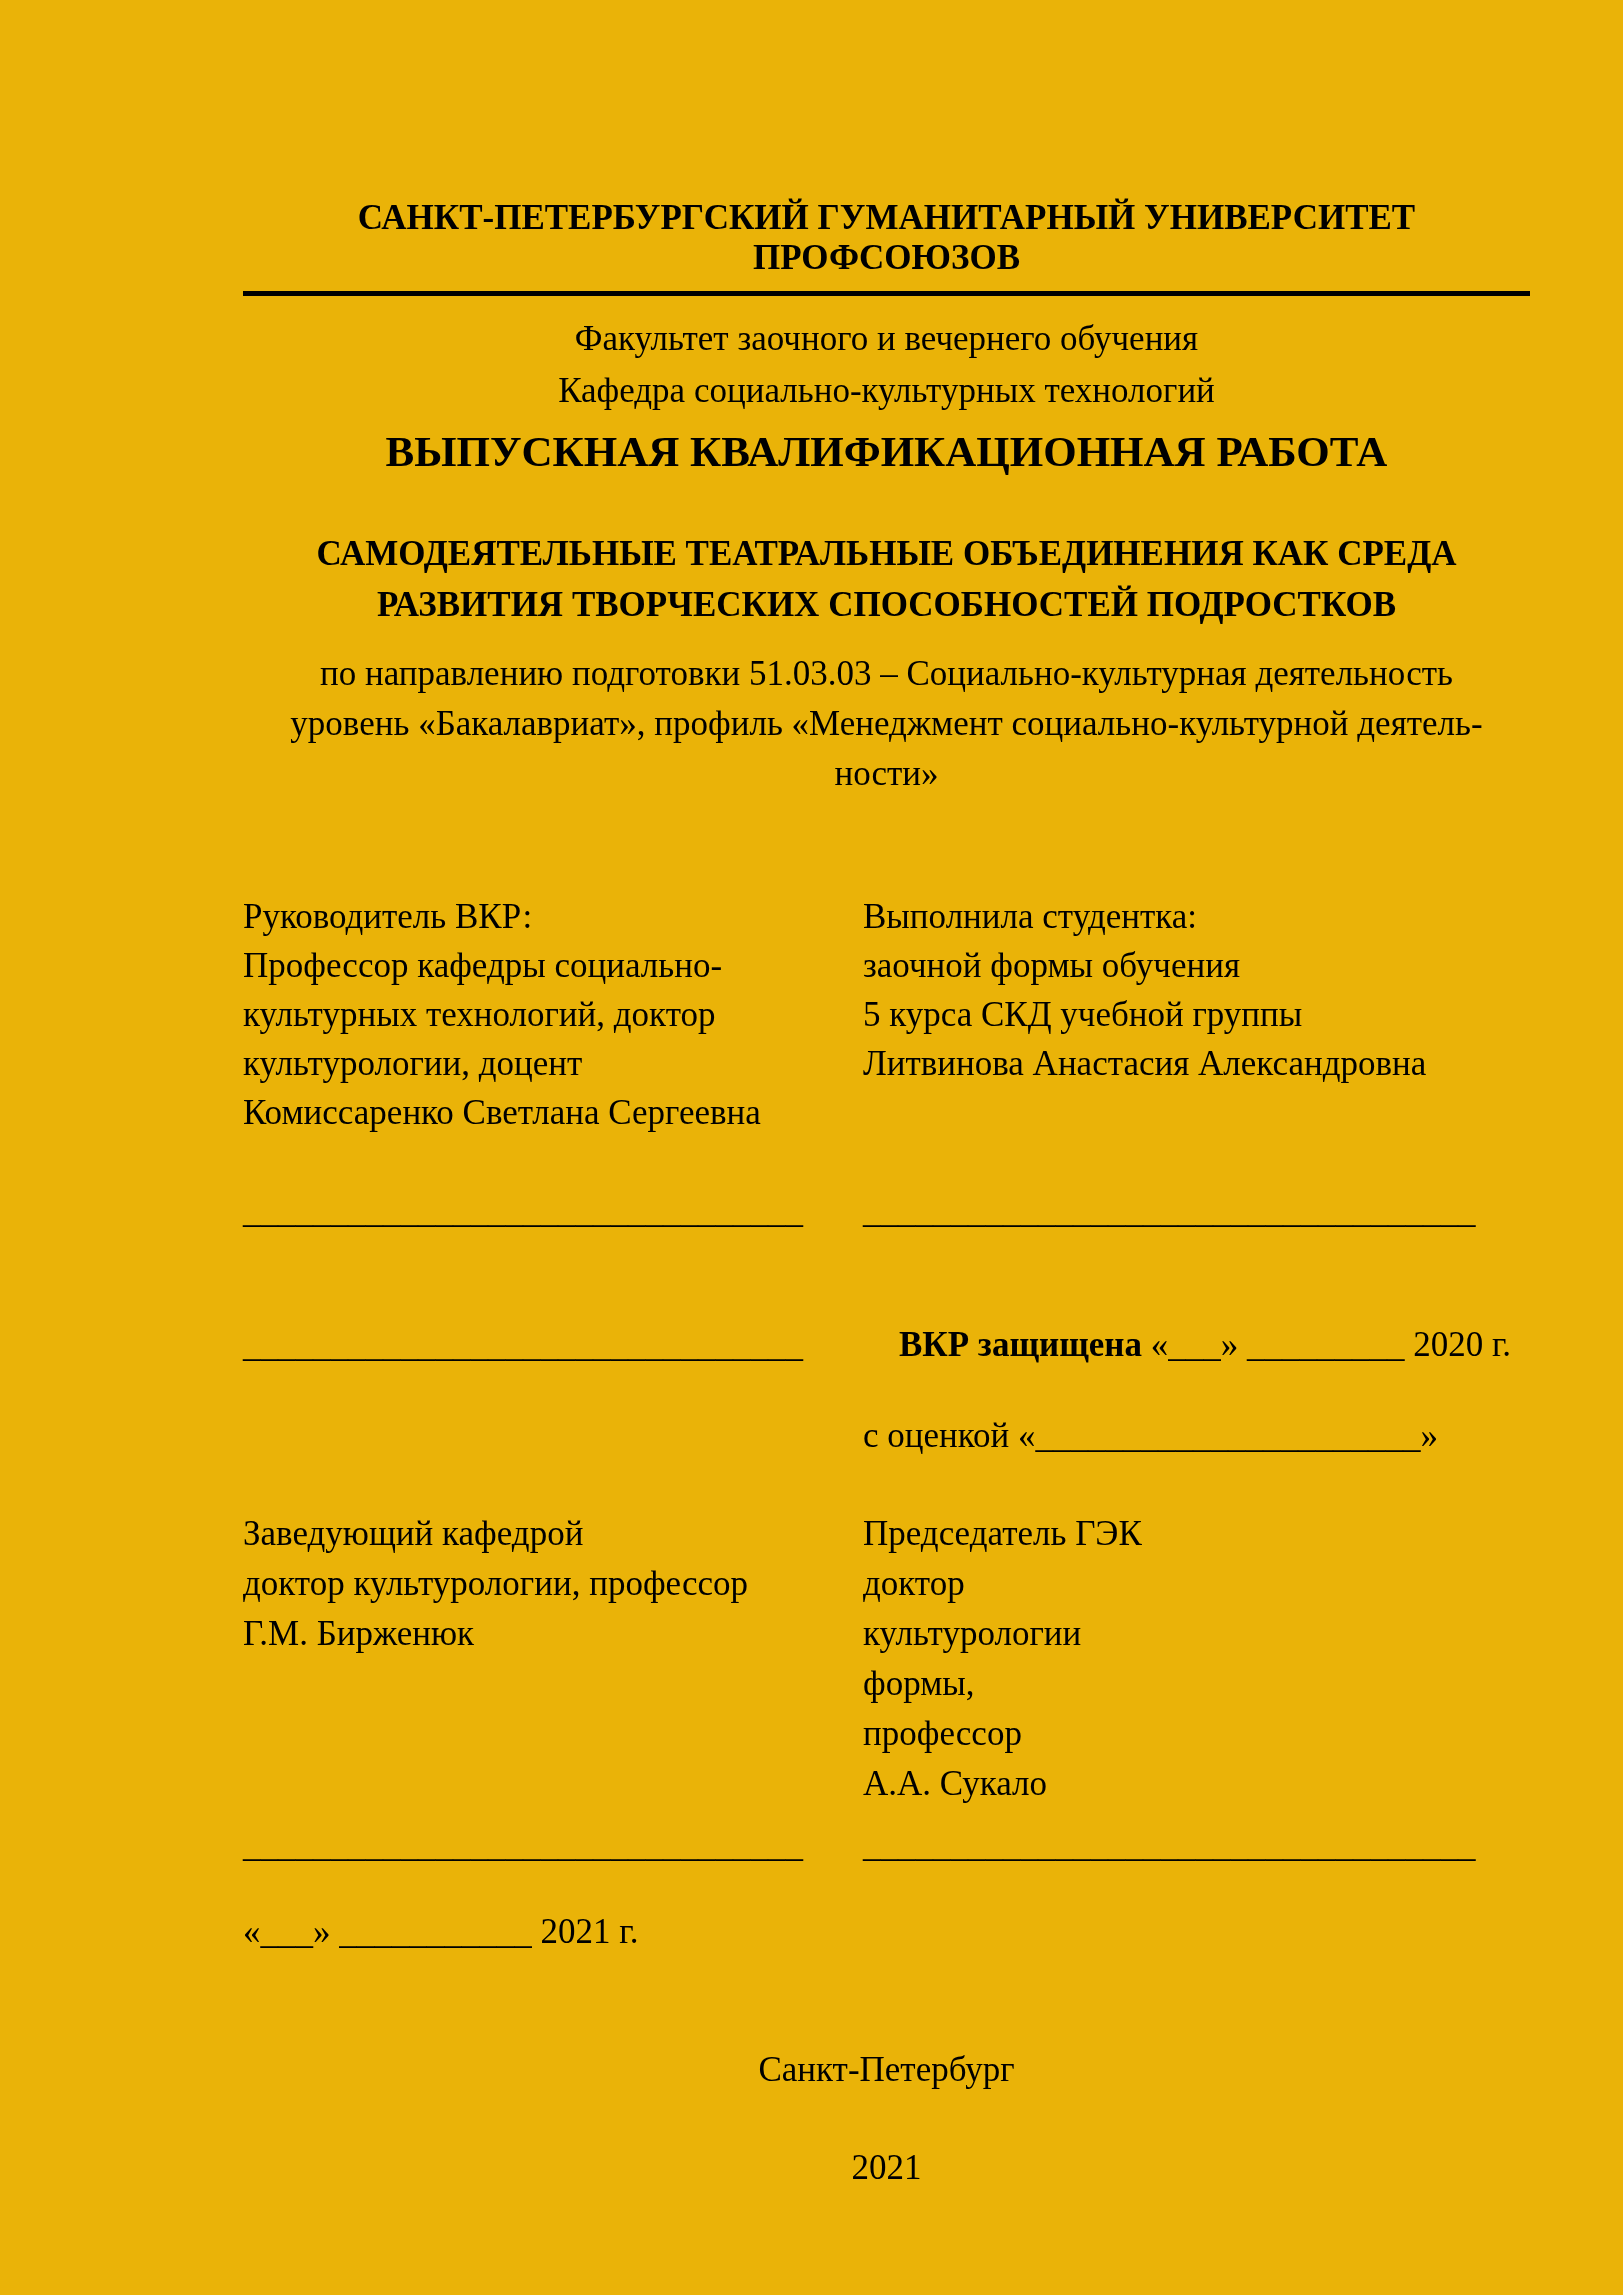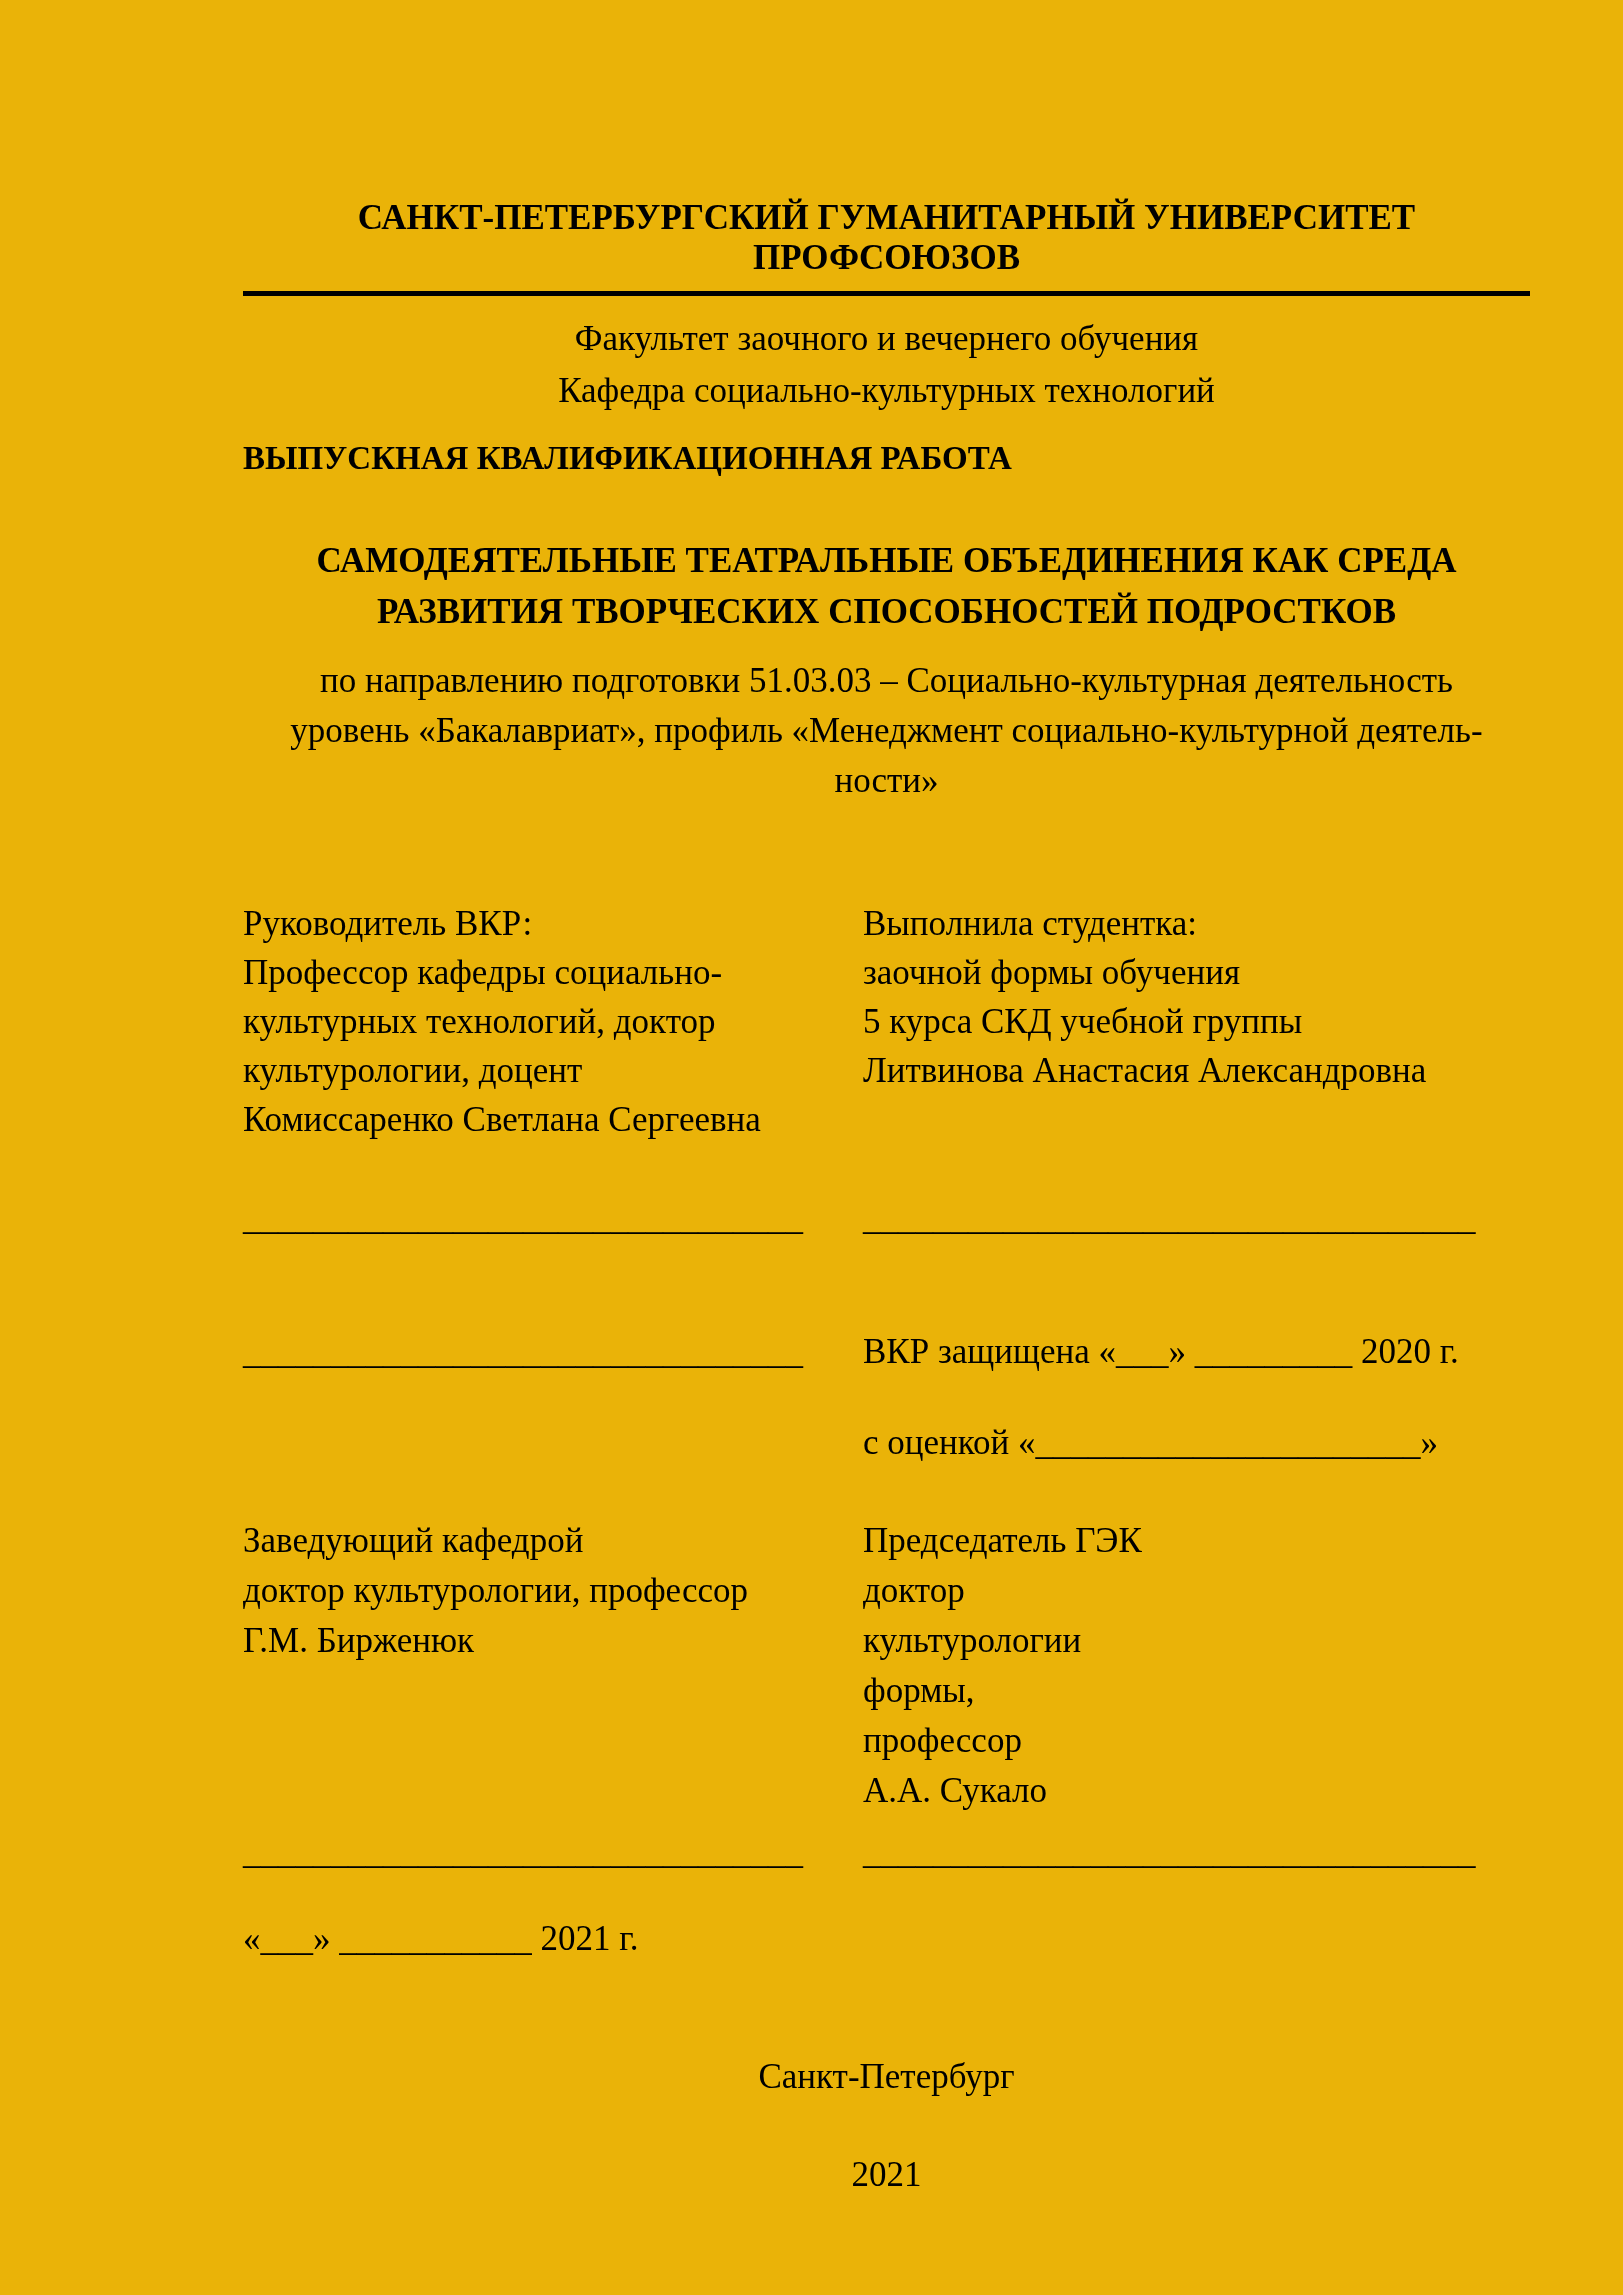--- a/index.html
+++ b/index.html
@@ -20,24 +20,24 @@
     font-weight: bold;
     font-size: 35px;
     text-align: center;
     line-height: 1.15;
     border-bottom: 5.5px solid #000;
     padding-bottom: 12.6px;
   }
   .faculty { text-align: center; margin-top: 17.3px; line-height: 52px; }
   .department { text-align: center; margin-top: 0; line-height: 52px; }
   .work-type {
-    text-align: left;
+    text-align: center;
     font-weight: bold;
-    font-size: 33px;
-    margin-top: 21px;
+    font-size: 43px;
+    margin-top: 14px;
     line-height: 41px;
   }
   .thesis-title {
     text-align: center;
     font-weight: bold;
     font-size: 35px;
     margin-top: 56px;
     line-height: 51px;
     white-space: pre-line;
   }
@@ -51,21 +51,21 @@
   .col-left  { width: 573px; }
   .col-right { width: 667px; }
   .pre { white-space: pre-line; }
   .row-people    { margin-top: 93px; line-height: 49px; }
   .row-sig1      { margin-top: 49px;  line-height: 49px; }
   .row-defense   { margin-top: 85px; line-height: 49px; }
   .row-grade     { margin-top: 42px;  line-height: 49px; }
   .row-officials { margin-top: 49px;  line-height: 50px; }
   .row-sig3      { margin-top: 11px;  line-height: 49px; }
   .row-date      { margin-top: 38px;  line-height: 49px; align-items: center; }
-  .b { font-weight: normal; }
+  .b { font-weight: bold; margin-left: 36px; }
   .keep-space { white-space: pre; }
   .justify-row { display: flex; justify-content: space-between; width: 100%; flex-direction: column; }
   .city { text-align: center; margin-top: 89px; line-height: 49px; }
   .year { text-align: center; margin-top: 49px;  line-height: 49px; }
 </style>
 </head>
 <body>
 
 <div class="page">
 

